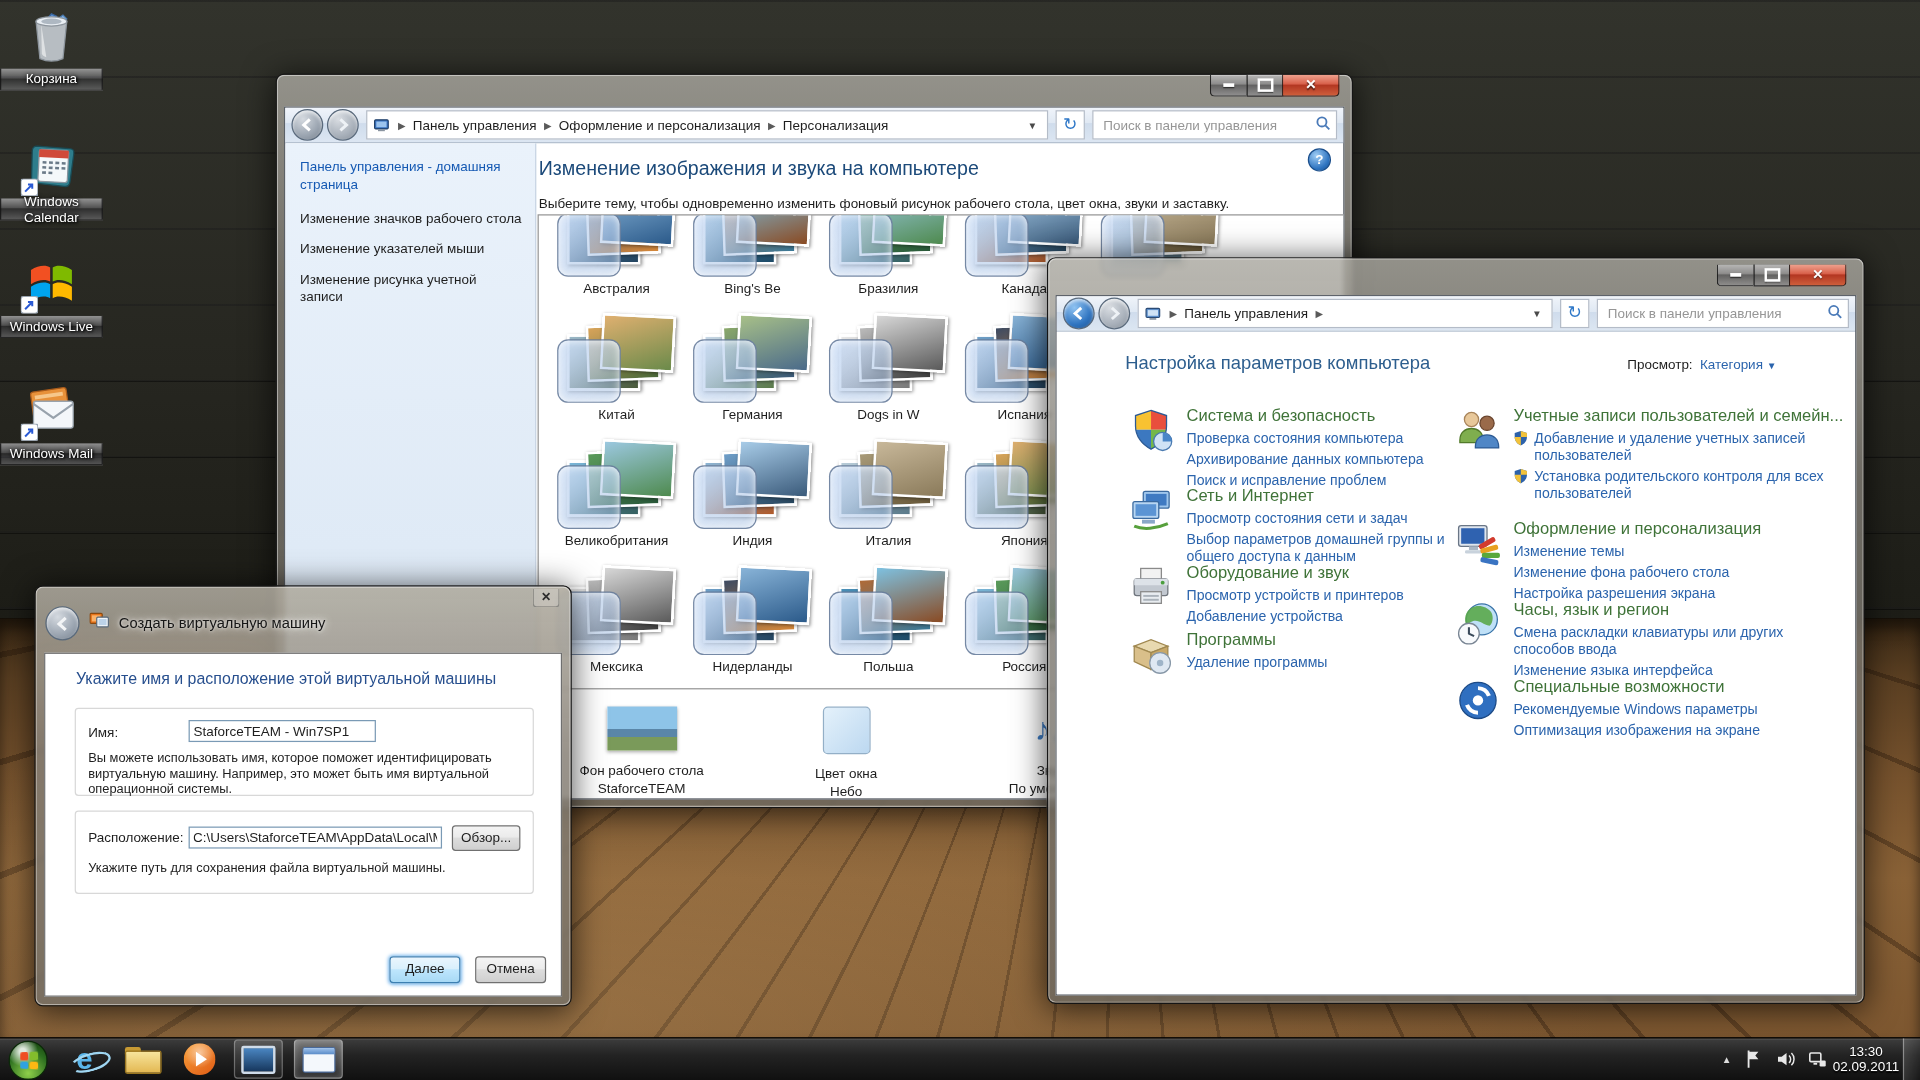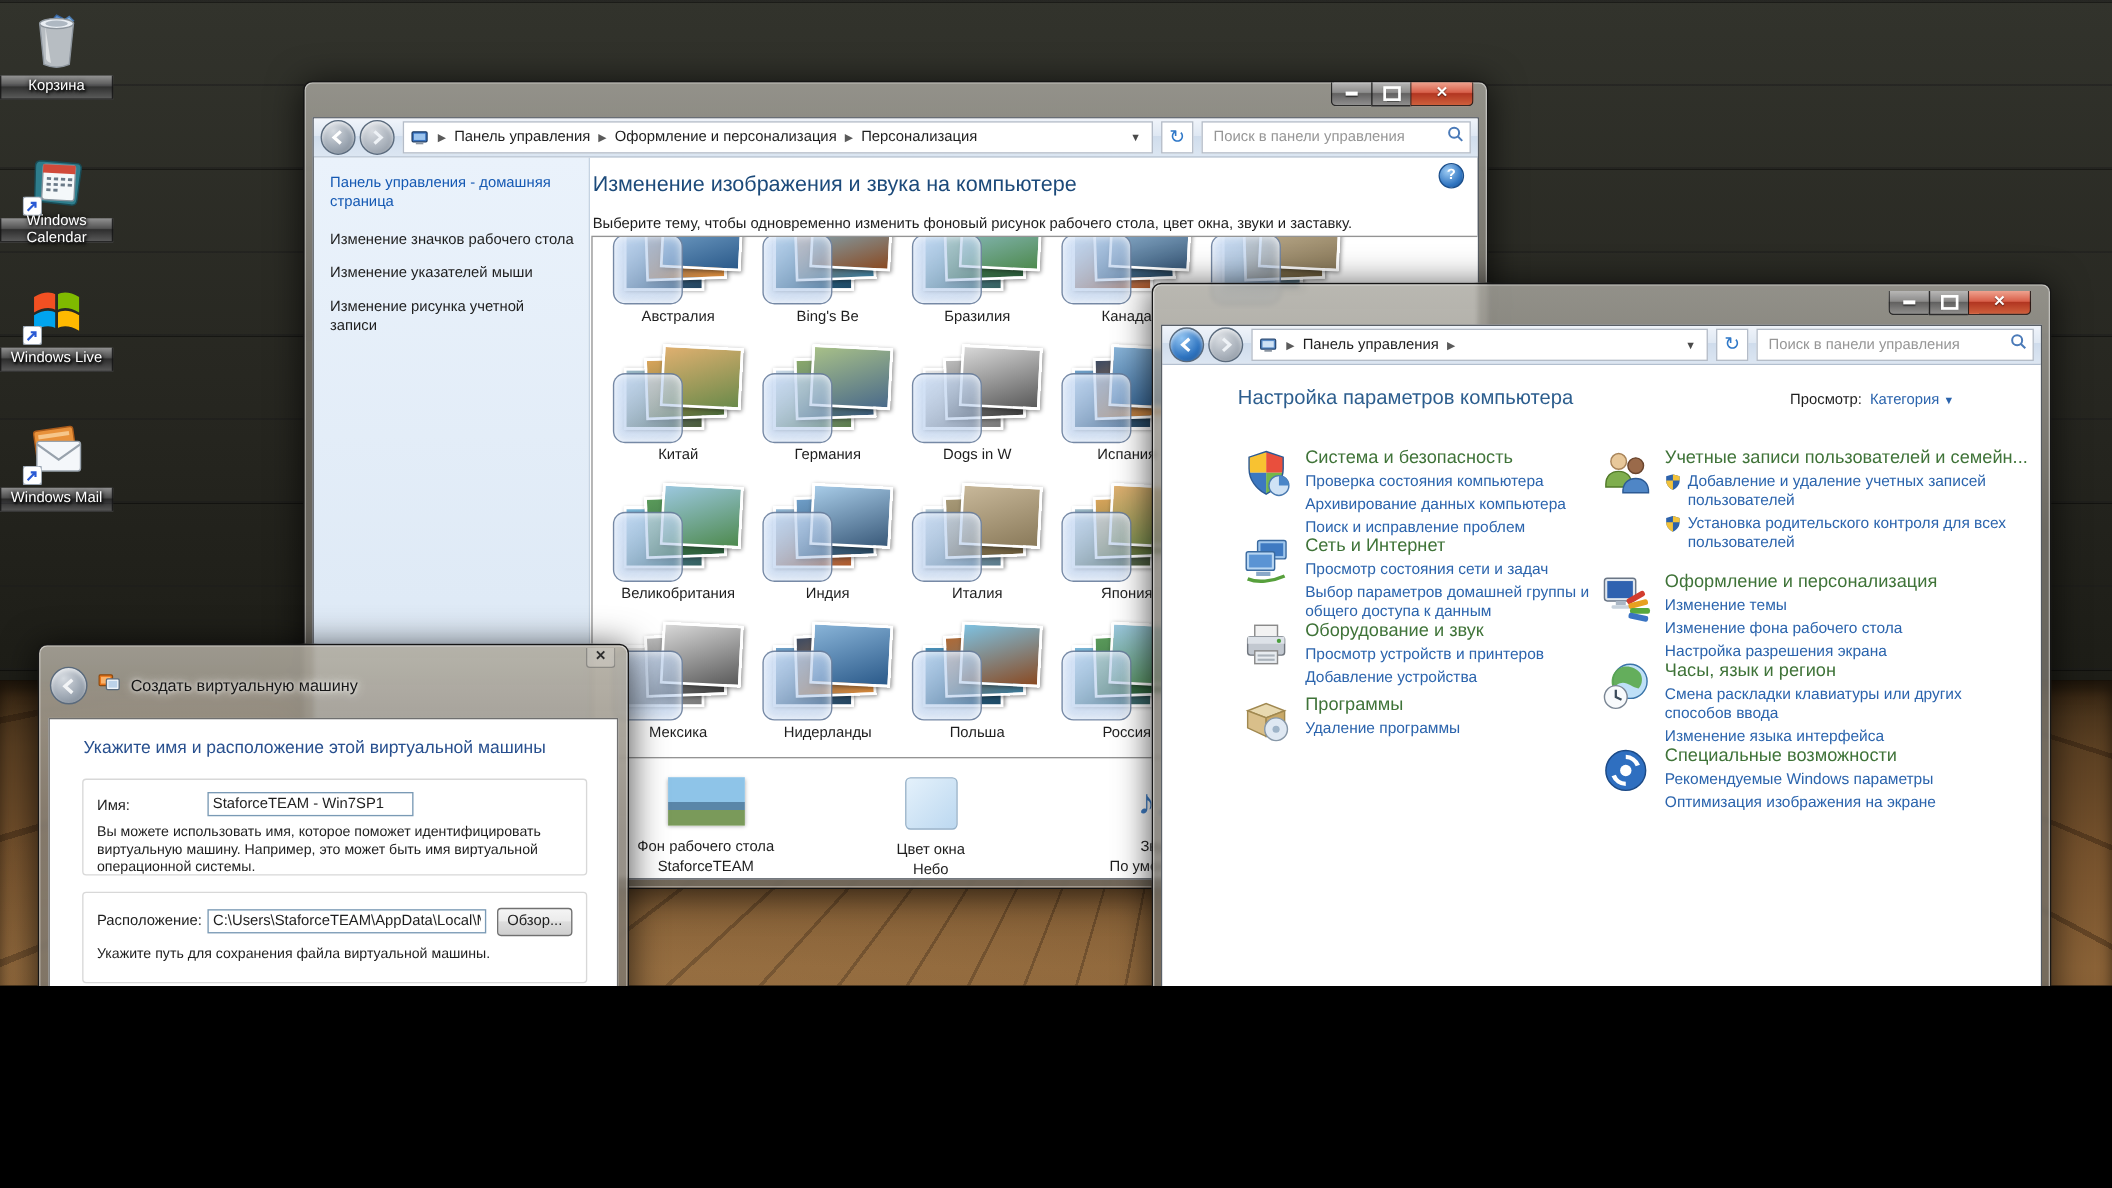--- a/index.html
+++ b/index.html
@@ -1,16 +1,16 @@
 <!DOCTYPE html>
 <html><head>
 <meta charset="utf-8">
 <style>
   html,body{margin:0;padding:0;background:#000;}
-  .viewport{position:relative;width:1920px;height:896px;overflow:hidden;font-family:"Liberation Sans",sans-serif;}
+  .viewport{position:relative;width:1920px;height:1080px;overflow:hidden;font-family:"Liberation Sans",sans-serif;}
   .stage{position:absolute;left:0;top:0;width:1568px;height:882px;transform:scale(1.2245);transform-origin:0 0;}
 
   
   .wall{position:absolute;left:0;top:0;width:100%;height:505px;
     background:
       repeating-linear-gradient(180deg, rgba(255,255,255,.05) 0 1.5px, rgba(0,0,0,0) 1.5px 62px),
       repeating-linear-gradient(180deg, rgba(0,0,0,.45) 0 2px, transparent 2px 62px),
       linear-gradient(180deg,#32332c,#262620 60%,#1d1d17);}
   .floor{position:absolute;left:0;top:505px;width:100%;height:343px;
     background:

